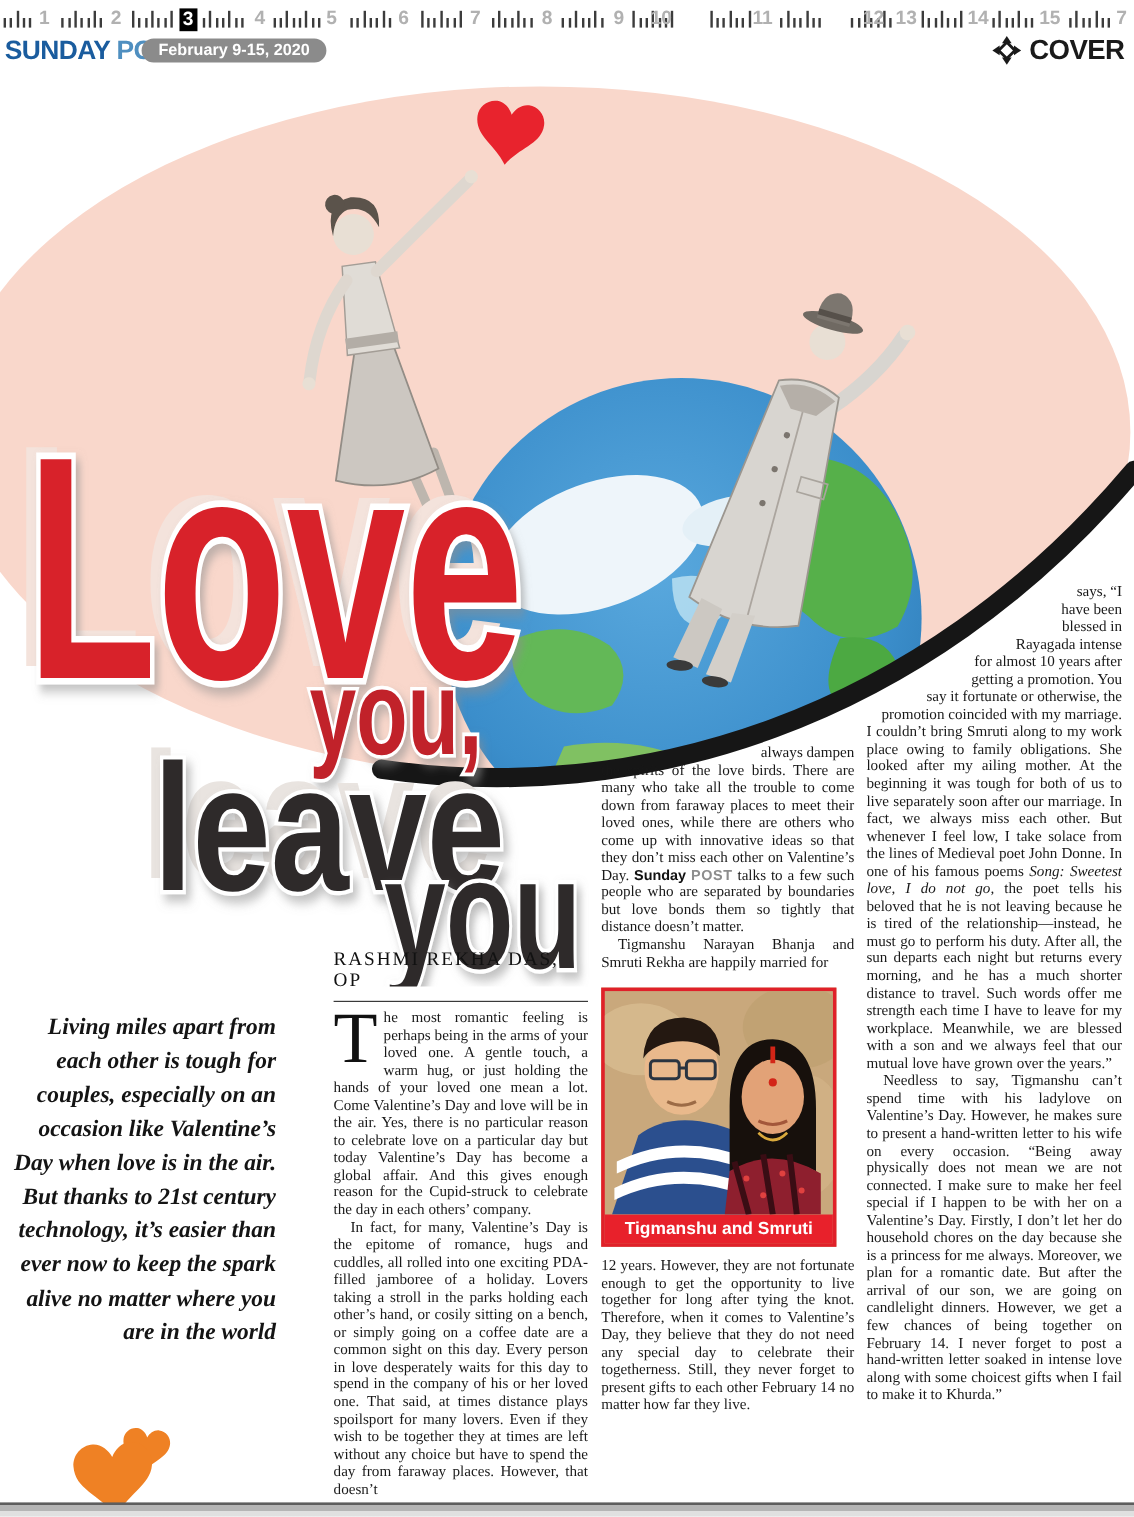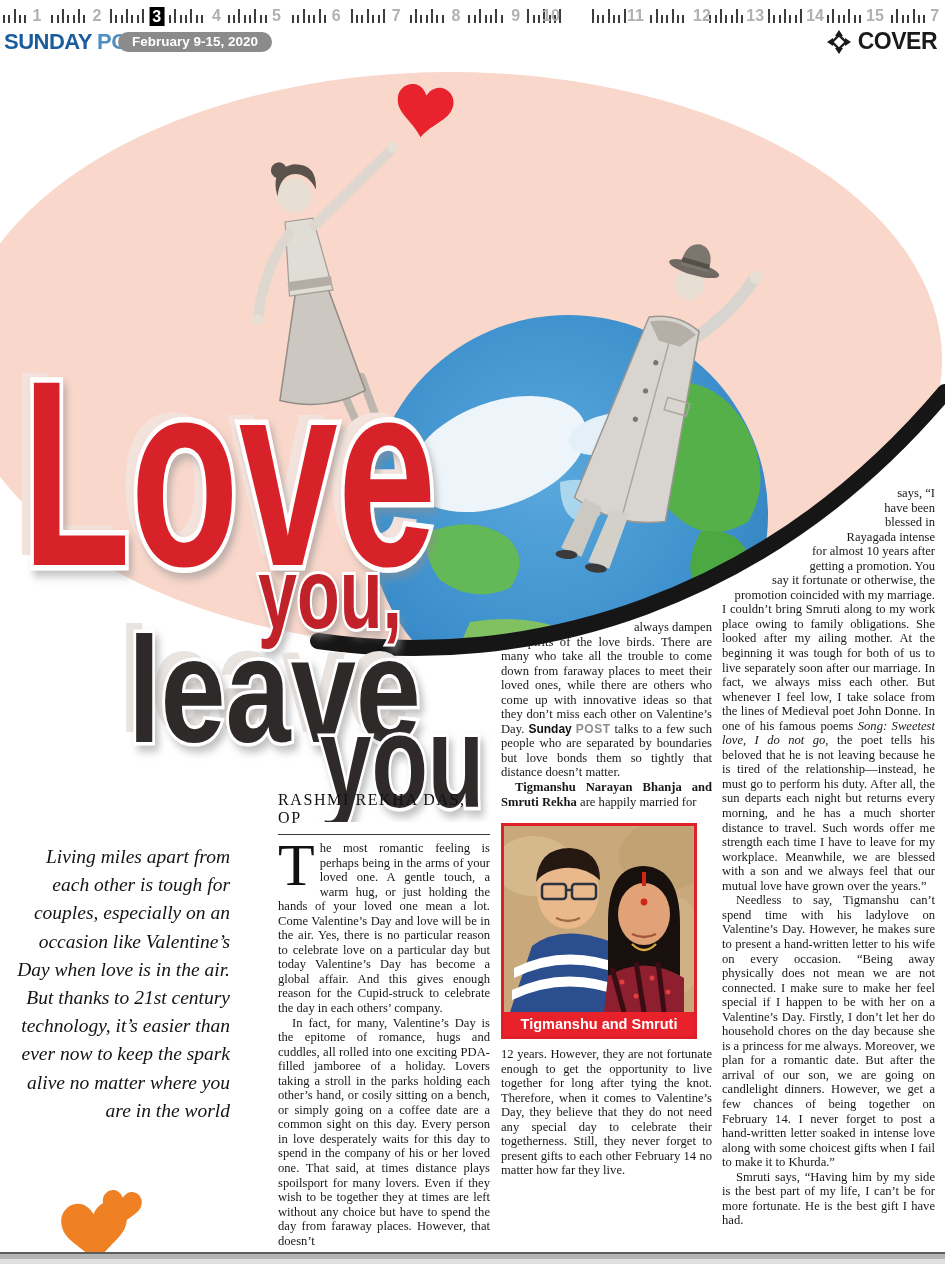--- a/index.html
+++ b/index.html
@@ -19,36 +19,36 @@
   #datebadge{position:absolute;left:118px;top:6px;background:#8b8b8b;color:#fff;
              font-family:"Liberation Sans",sans-serif;font-weight:700;font-size:13.5px;
              padding:2px 14px 3px;border-radius:11px;}
   #coverwrap{position:absolute;right:8px;top:2px;display:flex;align-items:center;gap:6px;}
   #coverlabel{font-family:"Liberation Sans",sans-serif;font-weight:700;font-size:23px;
               color:#1a1a1a;letter-spacing:-.5px;}
   
   #art{position:absolute;left:0;top:62px;width:945px;height:760px;}
   
   #standfirst{position:absolute;left:6px;top:843px;width:224px;text-align:right;
-              font-style:italic;font-weight:400;font-size:19.5px;line-height:28.2px;color:#141414;}
+              font-style:italic;font-weight:700;font-size:19.5px;line-height:28.2px;color:#141414;}
   
   .col{position:absolute;font-size:12.6px;line-height:14.55px;color:#181818;
        text-align:justify;overflow:hidden;}
   .col p{margin:0;}
   .indent{text-indent:14px;}
   #byline{position:absolute;left:278px;top:791px;width:212px;font-size:16px;letter-spacing:1.6px;
           color:#111;padding-bottom:7px;border-bottom:1.5px solid #3a3a3a;}
   #col1{left:278px;top:841px;width:212px;height:423px;}
   #col2{left:501px;top:620px;width:211px;height:644px;}
   #col3{left:722px;top:486px;width:213px;height:778px;}
   .dropcap{float:left;font-size:60px;line-height:45px;padding:2px 5px 0 0;color:#111;}
   .contline{text-align:right;}
   .brand1{font-family:"Liberation Sans",sans-serif;font-weight:700;font-size:12px;color:#111;}
   .brand2{font-family:"Liberation Sans",sans-serif;font-weight:700;font-size:12px;color:#8d8d8d;letter-spacing:.5px;}
-  .boldnames{font-weight:700;}
+  .boldnames{font-weight:400;}
   .poem{font-style:italic;}
   #wrapblock{text-align:right;margin-bottom:0;}
   #wrapblock div{white-space:nowrap;}
   
   #photo{position:absolute;left:501px;top:823px;width:190px;height:210px;border:3px solid #e02029;
          background:#c9a87c;}
   #photo svg{display:block;}
   #photocap{height:24px;background:#e8212b;color:#fff;font-family:"Liberation Sans",sans-serif;
             font-weight:700;font-size:14.5px;text-align:center;line-height:24px;}
   
@@ -175,21 +175,21 @@
     <div class="rnum" style="left: 96.85px;">2</div>
     <div class="rnum hl" style="left: 156.7px;">3</div>
     <div class="rnum" style="left: 216.55px;">4</div>
     <div class="rnum" style="left: 276.4px;">5</div>
     <div class="rnum" style="left: 336.25px;">6</div>
     <div class="rnum" style="left: 396.1px;">7</div>
     <div class="rnum" style="left: 455.95px;">8</div>
     <div class="rnum" style="left: 515.8px;">9</div>
     <div class="rnum" style="left: 551px;">10</div>
     <div class="rnum" style="left: 635.5px;">11</div>
-    <div class="rnum" style="left: 702px;">12</div>
+    <div class="rnum" style="left: 728px;">12</div>
     <div class="rnum" style="left: 755.2px;">13</div>
     <div class="rnum" style="left: 815.05px;">14</div>
     <div class="rnum" style="left: 874.9px;">15</div>
     <div class="rnum" style="left: 934.75px;">7</div>
   </div>
 
 <div id="header">
   <div id="brand">
     <span class="b1">SUNDAY</span>
     <span class="b2">POST</span>
@@ -359,16 +359,15 @@
     <div>have been</div>
     <div>blessed  in</div>
     <div>Rayagada intense</div>
     <div>for almost 10 years after</div>
     <div>getting a promotion. You</div>
     <div>say it fortunate or otherwise, the</div>
     <div>promotion coincided with my marriage.</div>
   </div>
   <p><span>I couldn’t bring Smruti along to my work place owing to family obligations. She looked after my ailing mother. At the beginning it was tough for both of us to live separately soon after our marriage. In fact, we always miss each other. But whenever I feel low, I take solace from the lines of Medieval poet John Donne. In one of his famous poems </span><span class="poem">Song: Sweetest love, I do not go,</span><span> the poet tells his beloved that he is not leaving because he is tired of the relationship—instead, he must go to perform his duty. After all, the sun departs each night but returns every morning, and he has a much shorter distance to travel. Such words offer me strength each time I have to leave for my workplace. Meanwhile, we are blessed with a son and we always feel that our mutual love have grown over the years.”</span></p>
   <p class="indent">Needless to say, Tigmanshu can’t spend time with his ladylove on Valentine’s Day. However, he makes sure to present a hand-written letter to his wife on every occasion. “Being away physically does not mean we are not connected.  I make sure to make her feel special if I happen to be with her on a Valentine’s Day. Firstly, I don’t let her do household chores on the day because she is a princess for me always. Moreover, we plan for a romantic date. But after the arrival of our son, we are going on candlelight dinners. However, we get a few chances of being together on February 14. I never forget to post a hand-written letter soaked in intense love along with some choicest gifts when I fail to make it to Khurda.”</p>
-  <p class="indent">Smruti says, “Having him by my side is the best part of my life, I can’t be for more fortunate. He is the best gift I have had.</p>
 </div>
 
 <div id="footerbar"></div>
 
 </body></html>

